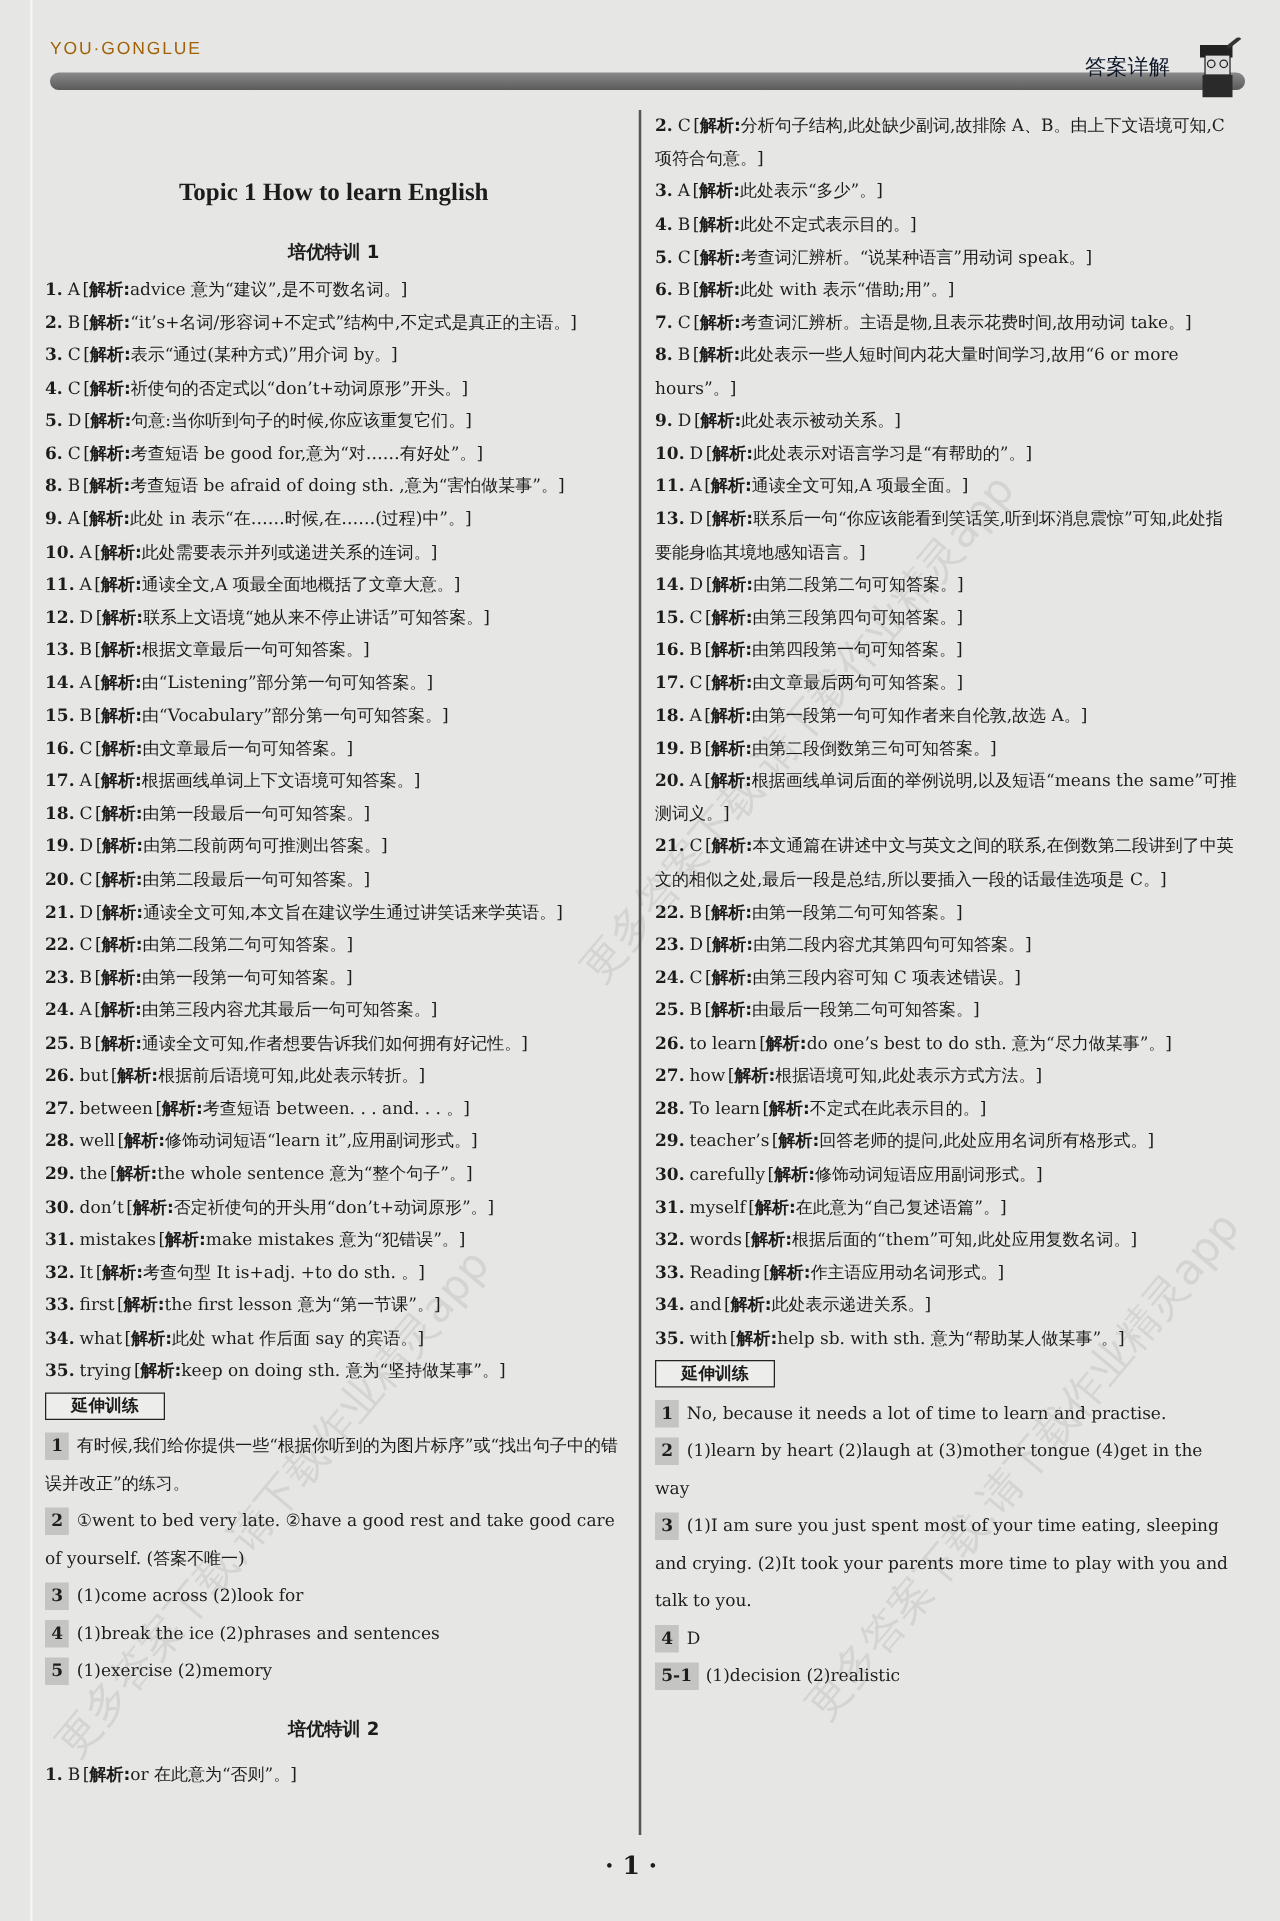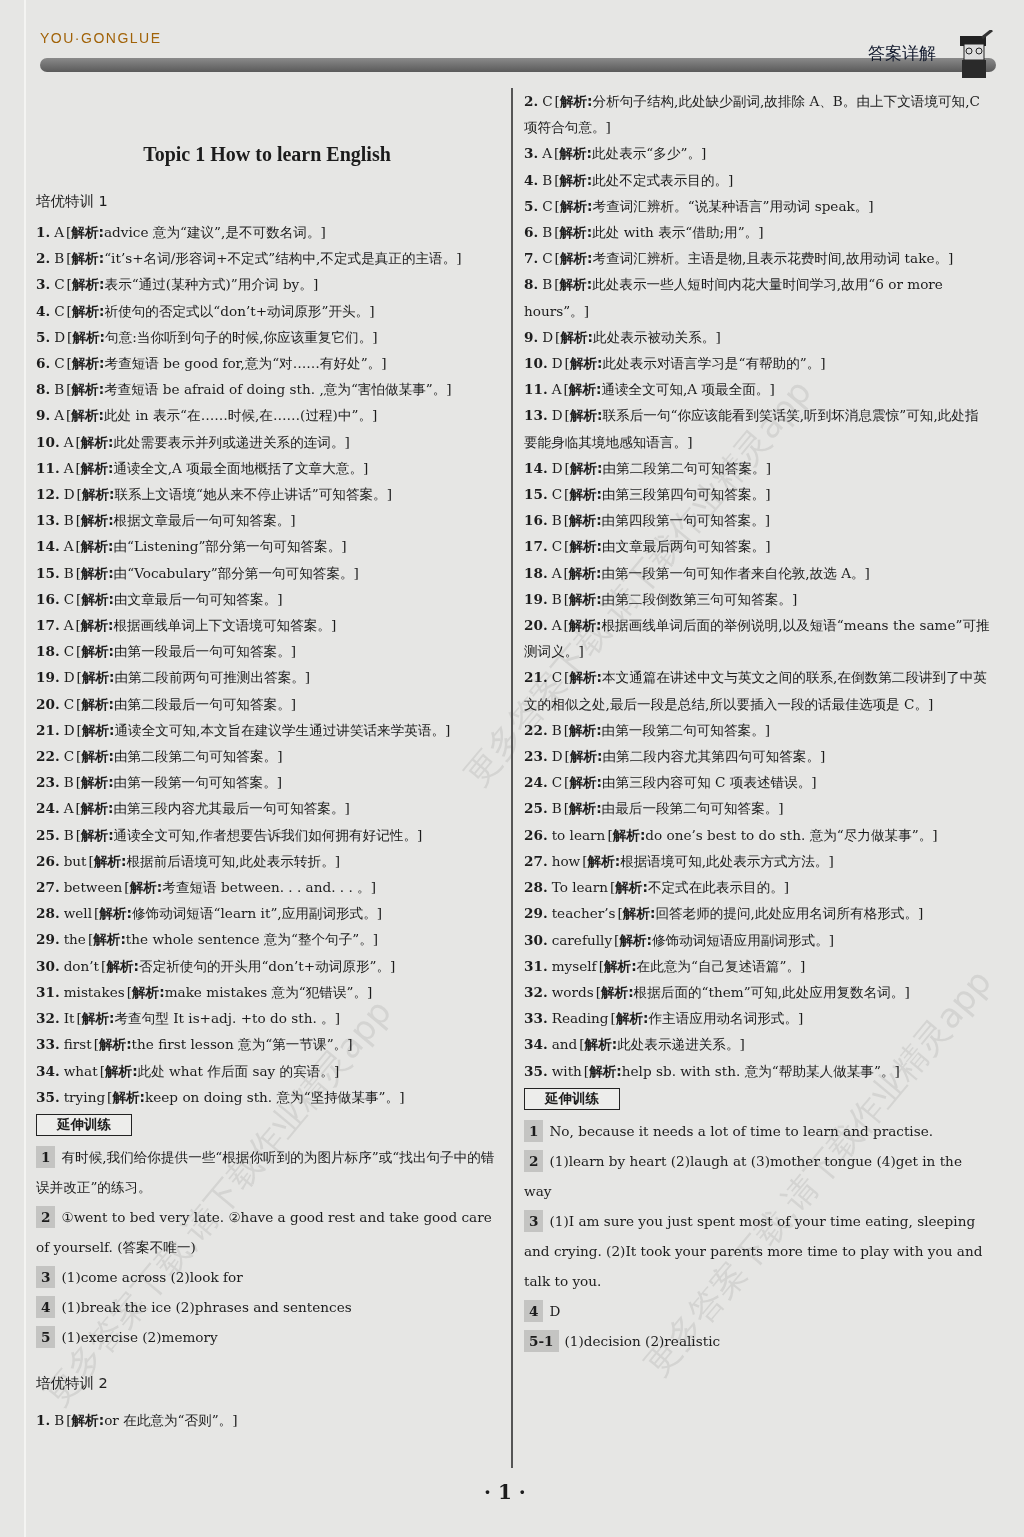--- a/index.html
+++ b/index.html
@@ -38,21 +38,21 @@
   }
   .col { position: absolute; font-size: 13.6px; }
   .col-left { left: 36px; top: 92px; width: 462px; margin-top: 45px; }
   .col-right { left: 524px; top: 88px; width: 466px; }
   .topic-title {
     text-align: center; font-weight: bold; font-size: 20px;
     font-family: "Liberation Serif", serif;
     margin: 6px 0 26px 0;
   }
   .section-title {
-    text-align: left; font-weight: normal; font-size: 14.5px;
+    text-align: center; font-weight: bold; font-size: 14.5px;
     margin: 0 0 8px 0;
     font-family: "DejaVu Sans", sans-serif;
   }
   .item { line-height: 26.2px; margin: 0; }
   .item .num { font-weight: bold; }
   .item .ans { margin: 0 2px 0 4px; }
   .item .jx { font-weight: bold; font-family: "DejaVu Sans", sans-serif; }
   .ext-label {
     display: inline-block; border: 1.5px solid #222; padding: 1px 20px;
     font-family: "DejaVu Sans", sans-serif; font-weight: bold; font-size: 13.5px;

